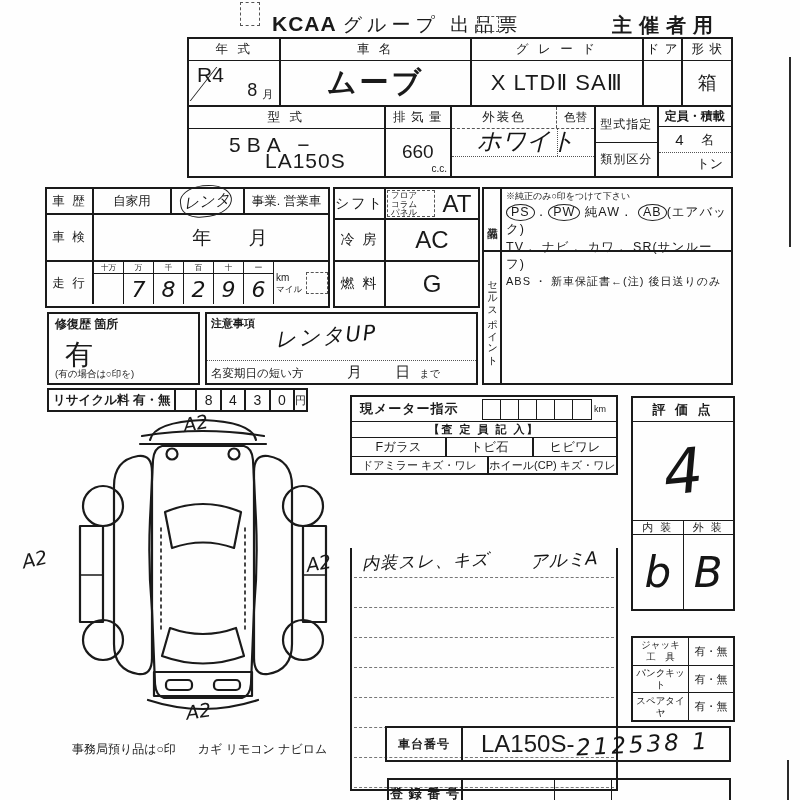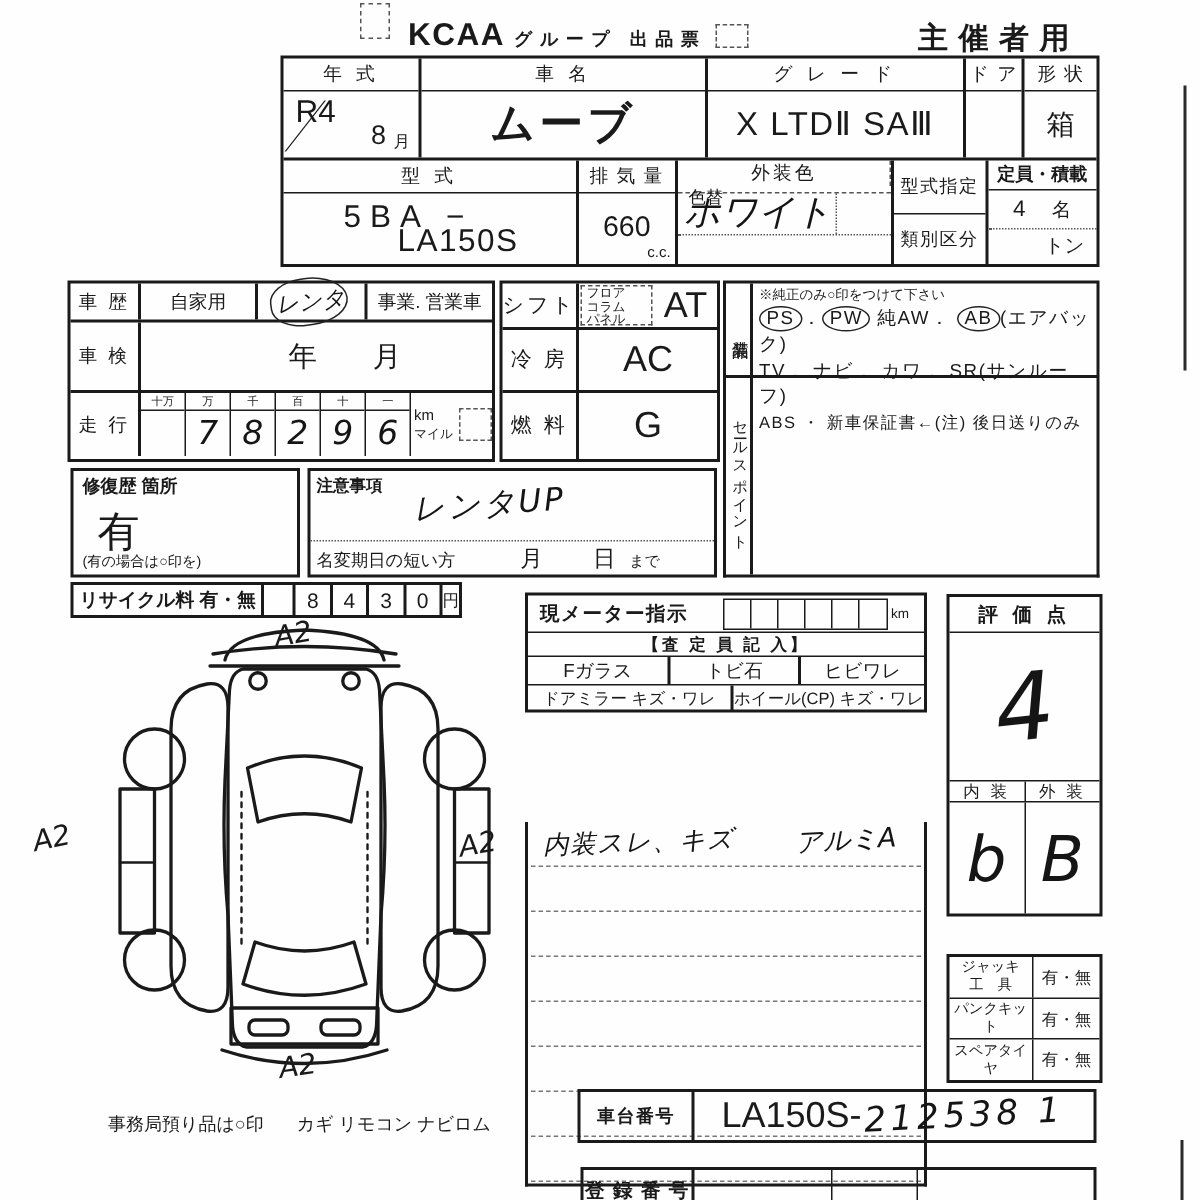--- a/index.html
+++ b/index.html
@@ -20,21 +20,21 @@
   .vtext { writing-mode: vertical-rl; text-orientation: upright; letter-spacing:1px; }
   .dotline { border-bottom: 1px dashed #777; }
 
   
   .lot { left:32px; top:7px; width:123px; height:155px; }
   .lot .t { height:28px; border-bottom:2px solid #1a1a1a; font-size:13px; letter-spacing:2px; }
   .lot .n { flex:1; font-size:46px; letter-spacing:1px; font-family:"DejaVu Sans",sans-serif; }
 
   
   .brand { left:272px; top:12px; font-size:21px; font-weight:bold; letter-spacing:1px; }
-  .brand .rest { font-weight:bold; font-size:12px; letter-spacing:5px; margin-left:6px;margin-top:44px; }
+  .brand .rest { font-weight:normal; font-size:19px; letter-spacing:5px; margin-left:6px;margin-top:44px; }
   .aud { left:612px; top:12px; font-size:20px; font-weight:bold; letter-spacing:7px; }
   .dashmark { border:1px dashed #555; }
 
   
   .tA { left:187px; top:37px; width:546px; height:141px; border:2.5px solid #1a1a1a; }
   .tA .r1 { height:68px; display:flex; border-bottom:2px solid #1a1a1a; }
   .tA .r2 { height:68.5px; display:flex; }
   .tA .c { border-right:2px solid #1a1a1a; display:flex; flex-direction:column; }
   .tA .c:last-child { border-right:none; }
   .tA .h { height:22px; border-bottom:1.5px solid #1a1a1a; font-size:12.5px; letter-spacing:3px; display:flex; align-items:center; justify-content:center; }
@@ -45,25 +45,25 @@
   .yearcell .msfx { position:absolute; right:6px; bottom:3px; font-size:11px; }
   .yearcell .slash { position:absolute; left:14px; top:6px; width:60px; height:34px;
      border-left:1.5px solid #1a1a1a; transform: skewX(-38deg); }
   .modelcell { position:relative; }
   .modelcell .l1 { position:absolute; left:40px; top:4px; font-size:21px; letter-spacing:6px; }
   .modelcell .l2 { position:absolute; left:76px; bottom:3px; font-size:21px; letter-spacing:1px; }
   .dispcell { position:relative; }
   .dispcell .dv { font-size:19px; }
   .dispcell .du { position:absolute; right:3px; bottom:2px; font-size:10px; }
   .colorcol { position:relative; }
-  .colorcol .chead { display:flex; height:22px; border-bottom:1px dashed #555;flex-direction:column; }
+  .colorcol .chead { display:flex; height:22px; border-bottom:1px dashed #555; }
   .colorcol .chead .cl { flex:1; border-right:1px dashed #555; font-size:12.5px; letter-spacing:2px; display:flex; align-items:center; justify-content:center; }
   .colorcol .chead .cr { width:37px; font-size:11.5px; display:flex; align-items:center; justify-content:center; }
   .colorcol .cmid { height:28px; position:relative; border-bottom:1px dotted #555; }
-  .colorcol .cmid .hv { position:absolute; left:4px; top:-4px; font-size:24px; }
+  .colorcol .cmid .hv { position:absolute; left:25px; top:-4px; font-size:24px; }
   .colorcol .cmid .dsub { position:absolute; right:0; top:0; bottom:0; width:37px; border-left:1px dotted #555; }
   .colorcol .cbot { flex:1; position:relative; }
   .colorcol .cbot .cnl { position:absolute; left:2px; top:0px; font-size:8px; line-height:1.05; }
   .colorcol .cbot .cnv { position:absolute; left:55px; top:-4px; font-size:20px; }
   .stackcol .sc1 { height:36px; border-bottom:1.5px solid #1a1a1a; font-size:12px; display:flex; align-items:center; justify-content:center; letter-spacing:1px;}
   .stackcol .sc2 { flex:1; font-size:12px; display:flex; align-items:center; justify-content:center; letter-spacing:1px;}
   .capcol .ch { height:20px; border-bottom:1.5px solid #1a1a1a; font-size:12px; font-weight:bold; display:flex; align-items:center; justify-content:center;}
   .capcol .cp { height:26px; display:flex; align-items:center; justify-content:space-around; font-size:15px; padding:0 8px; border-bottom:1px dotted #555;}
   .capcol .ct { flex:1; display:flex; align-items:center; justify-content:flex-end; padding-right:8px; font-size:13px;padding-left:16px;}
 

